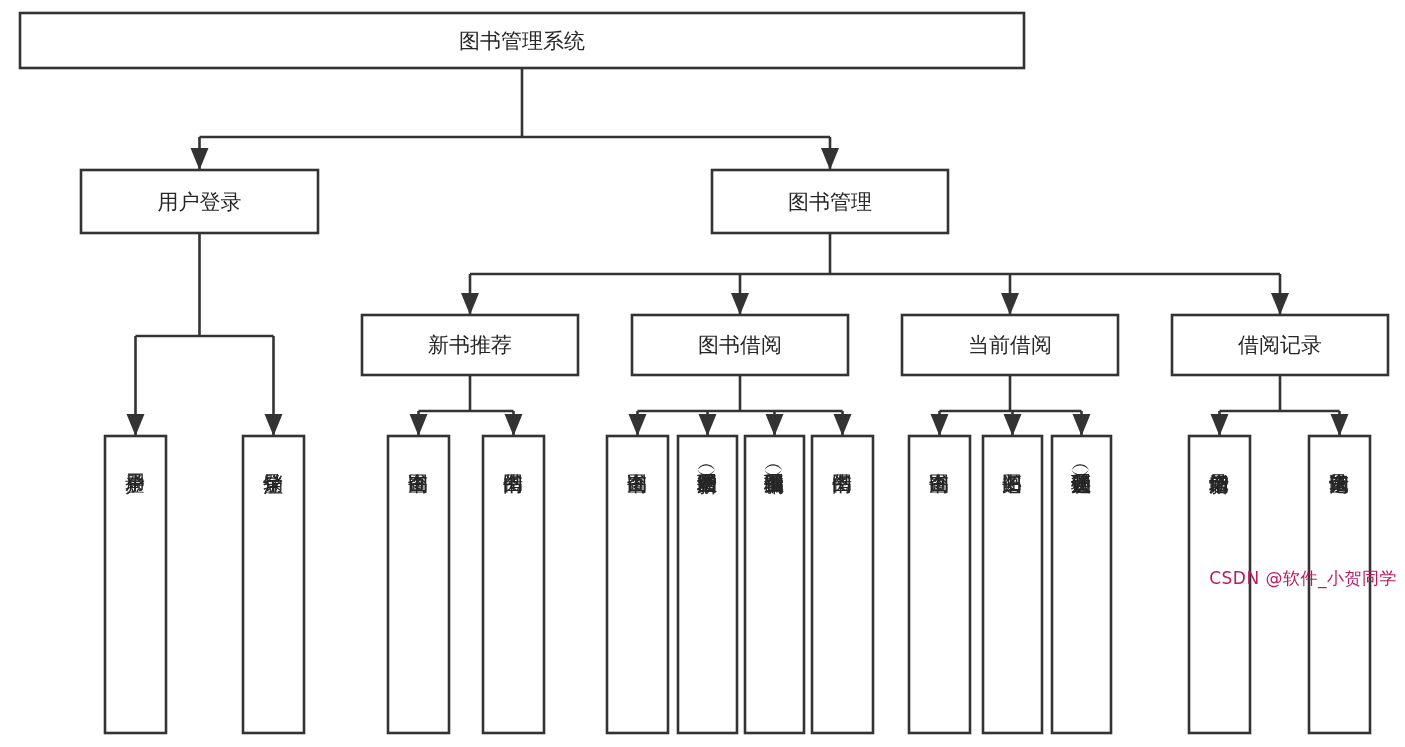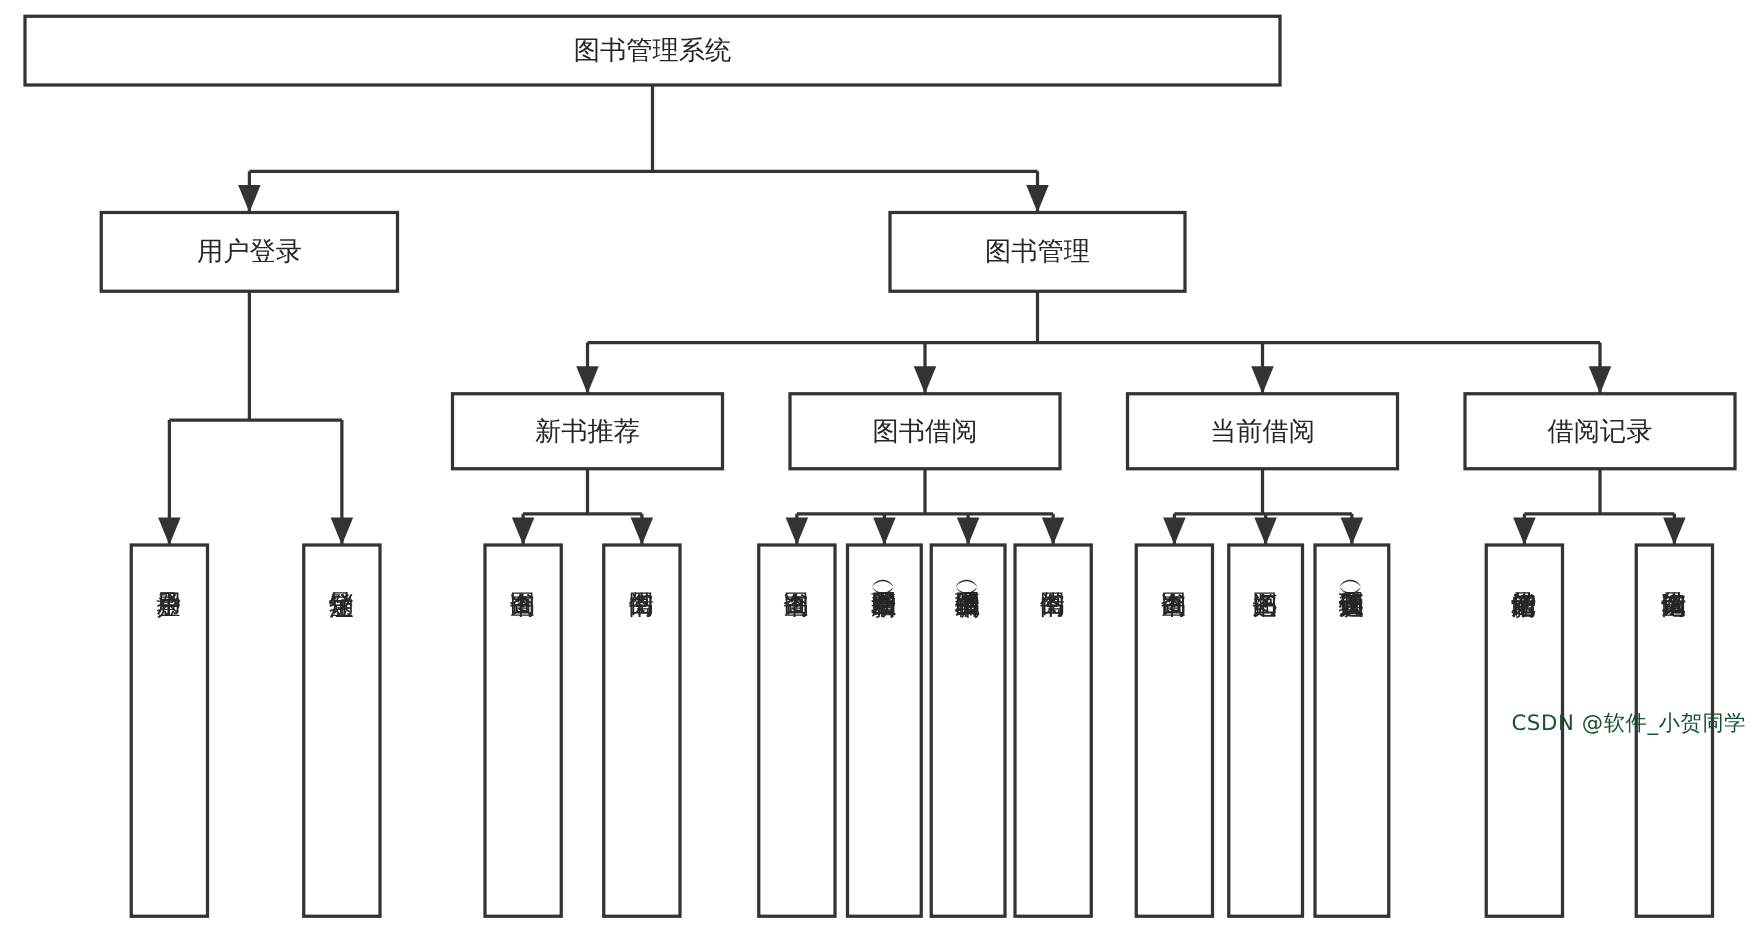--- a/index.html
+++ b/index.html
@@ -55,21 +55,21 @@
     text-anchor: middle;
     writing-mode: vertical-rl;
     glyph-orientation-vertical: 0;
   }
   .watermark {
     position: absolute;
     right: 8px;
     bottom: 4px;
     font-family: "DejaVu Sans", "Liberation Sans", sans-serif;
     font-size: 17px;
-    color: #14532d;
+    color: #be185d;
     white-space: nowrap;
     letter-spacing: 0.5px;
   }
 </style>
 </head>
 <body>
 
 <div id="diagram-root">
   <svg class="flow" viewBox="0 0 1405 747" xmlns="http://www.w3.org/2000/svg">
     <g id="connectors">

